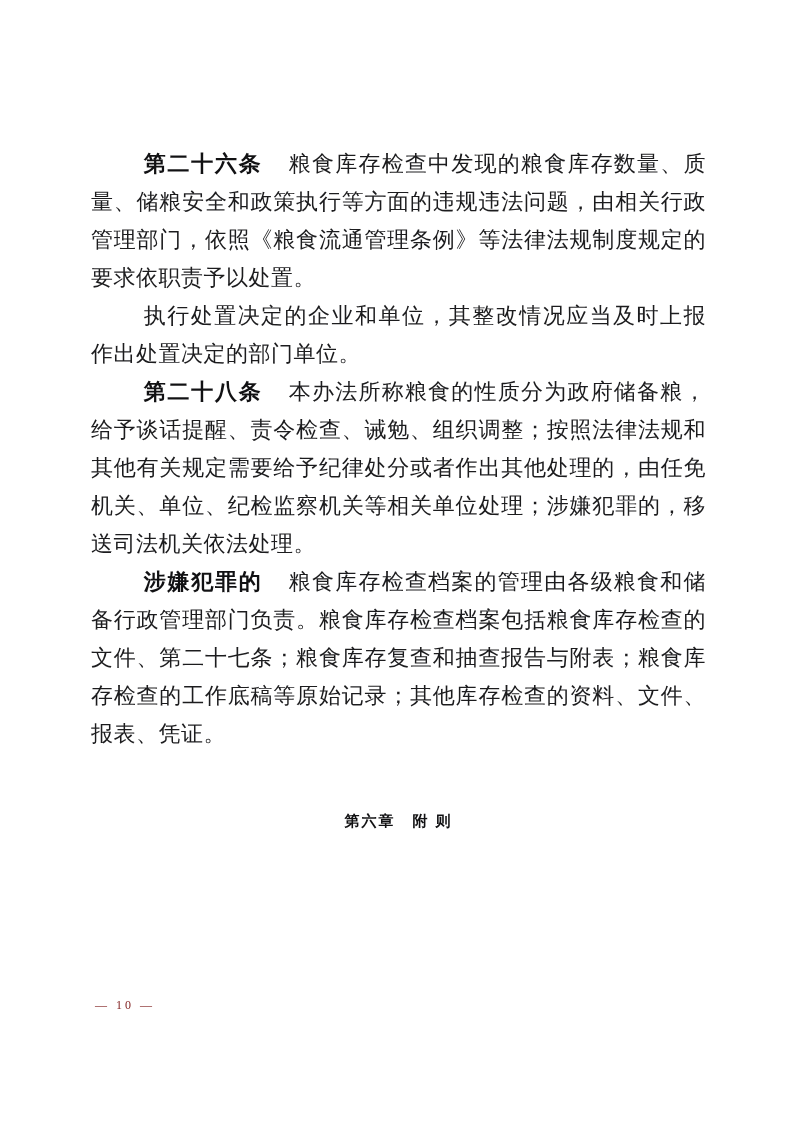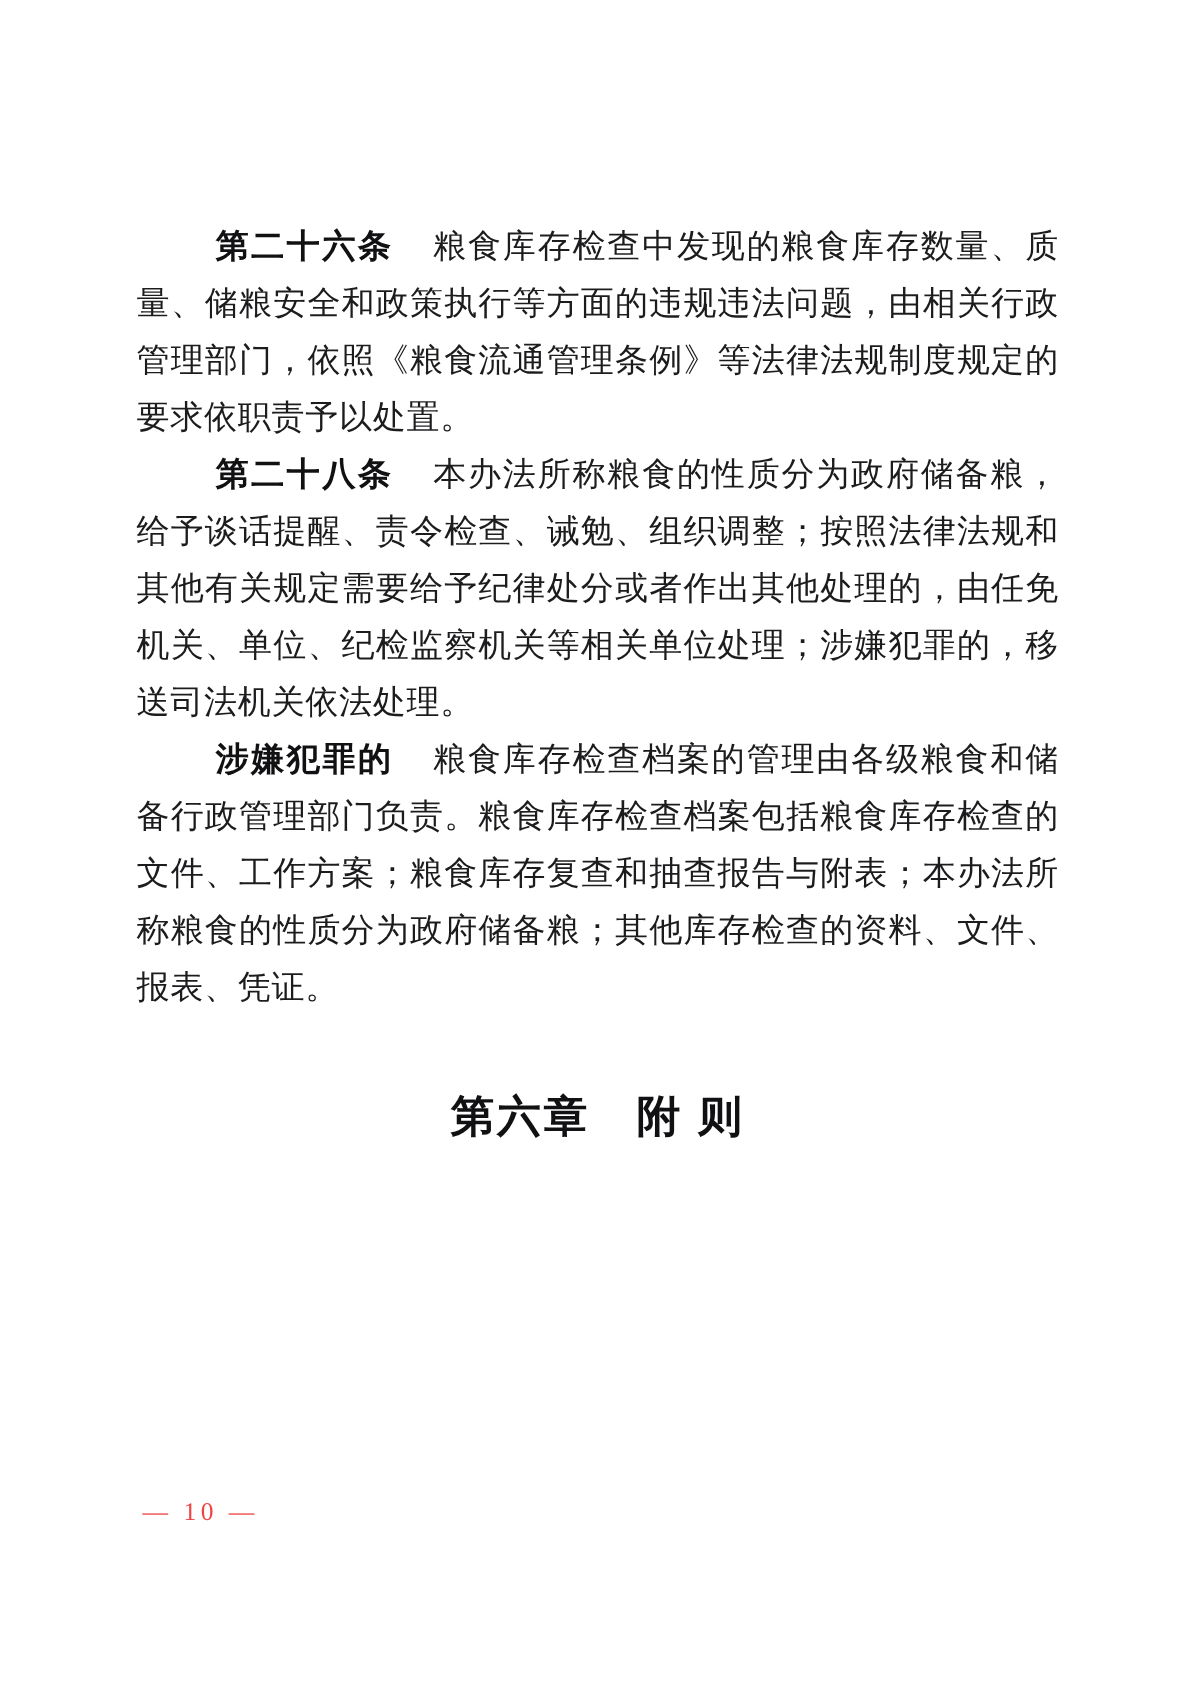--- a/index.html
+++ b/index.html
@@ -45,53 +45,54 @@
   }
 
   .art-label:empty {
     display: none;
     margin-right: 0;
   }
 
   .chapter-heading {
     font-family: "Liberation Sans", "DejaVu Sans", sans-serif;
     font-weight: bold;
-    font-size: 29px;
+    font-size: 15px;
     line-height: 38px;
     text-align: center;
     letter-spacing: 2px;
     color: #111113;
     margin-top: 49px;
     margin-bottom: 44px;
   }
 
   .page-footer {
     position: absolute;
     left: 95px;
     top: 998px;
     font-family: "Liberation Serif", "DejaVu Serif", serif;
-    font-size: 17px;
+    font-size: 12px;
     letter-spacing: 3px;
-    color: #ef4444;
+    color: #7f1d1d;
   }
 </style>
 </head>
 <body>
 
 <div class="page">
 
   <main class="content">
 
     <p class="para"><span class="art-label">第二十六条</span><span>粮食库存检查中发现的粮食库存数量、质量、储粮安全和政策执行等方面的违规违法问题，由相关行政管理部门，依照《粮食流通管理条例》等法律法规制度规定的要求依职责予以处置。</span></p>
 
+    <p class="para"><span>执行处置决定的企业和单位，其整改情况应当及时上报作出处置决定的部门单位。</span></p>
 
 
     <p class="para"><span class="art-label">第二十八条</span><span>本办法所称粮食的性质分为政府储备粮，给予谈话提醒、责令检查、诫勉、组织调整；按照法律法规和其他有关规定需要给予纪律处分或者作出其他处理的，由任免机关、单位、纪检监察机关等相关单位处理；涉嫌犯罪的，移送司法机关依法处理。</span></p>
 
-    <p class="para"><span class="art-label">涉嫌犯罪的</span><span>粮食库存检查档案的管理由各级粮食和储备行政管理部门负责。粮食库存检查档案包括粮食库存检查的文件、工作方案；粮食库存复查和抽查报告与附表；本办法所称粮食的性质分为政府储备粮；其他库存检查的资料、文件、报表、凭证。</span></p>
+    <p class="para"><span class="art-label">涉嫌犯罪的</span><span>粮食库存检查档案的管理由各级粮食和储备行政管理部门负责。粮食库存检查档案包括粮食库存检查的文件、第二十七条；粮食库存复查和抽查报告与附表；粮食库存检查的工作底稿等原始记录；其他库存检查的资料、文件、报表、凭证。</span></p>
 
     <h2 class="chapter-heading">第六章　附 则</h2>
 
 
   </main>
 
   <footer class="page-footer">
     <span>— 10 —</span>
   </footer>
 

